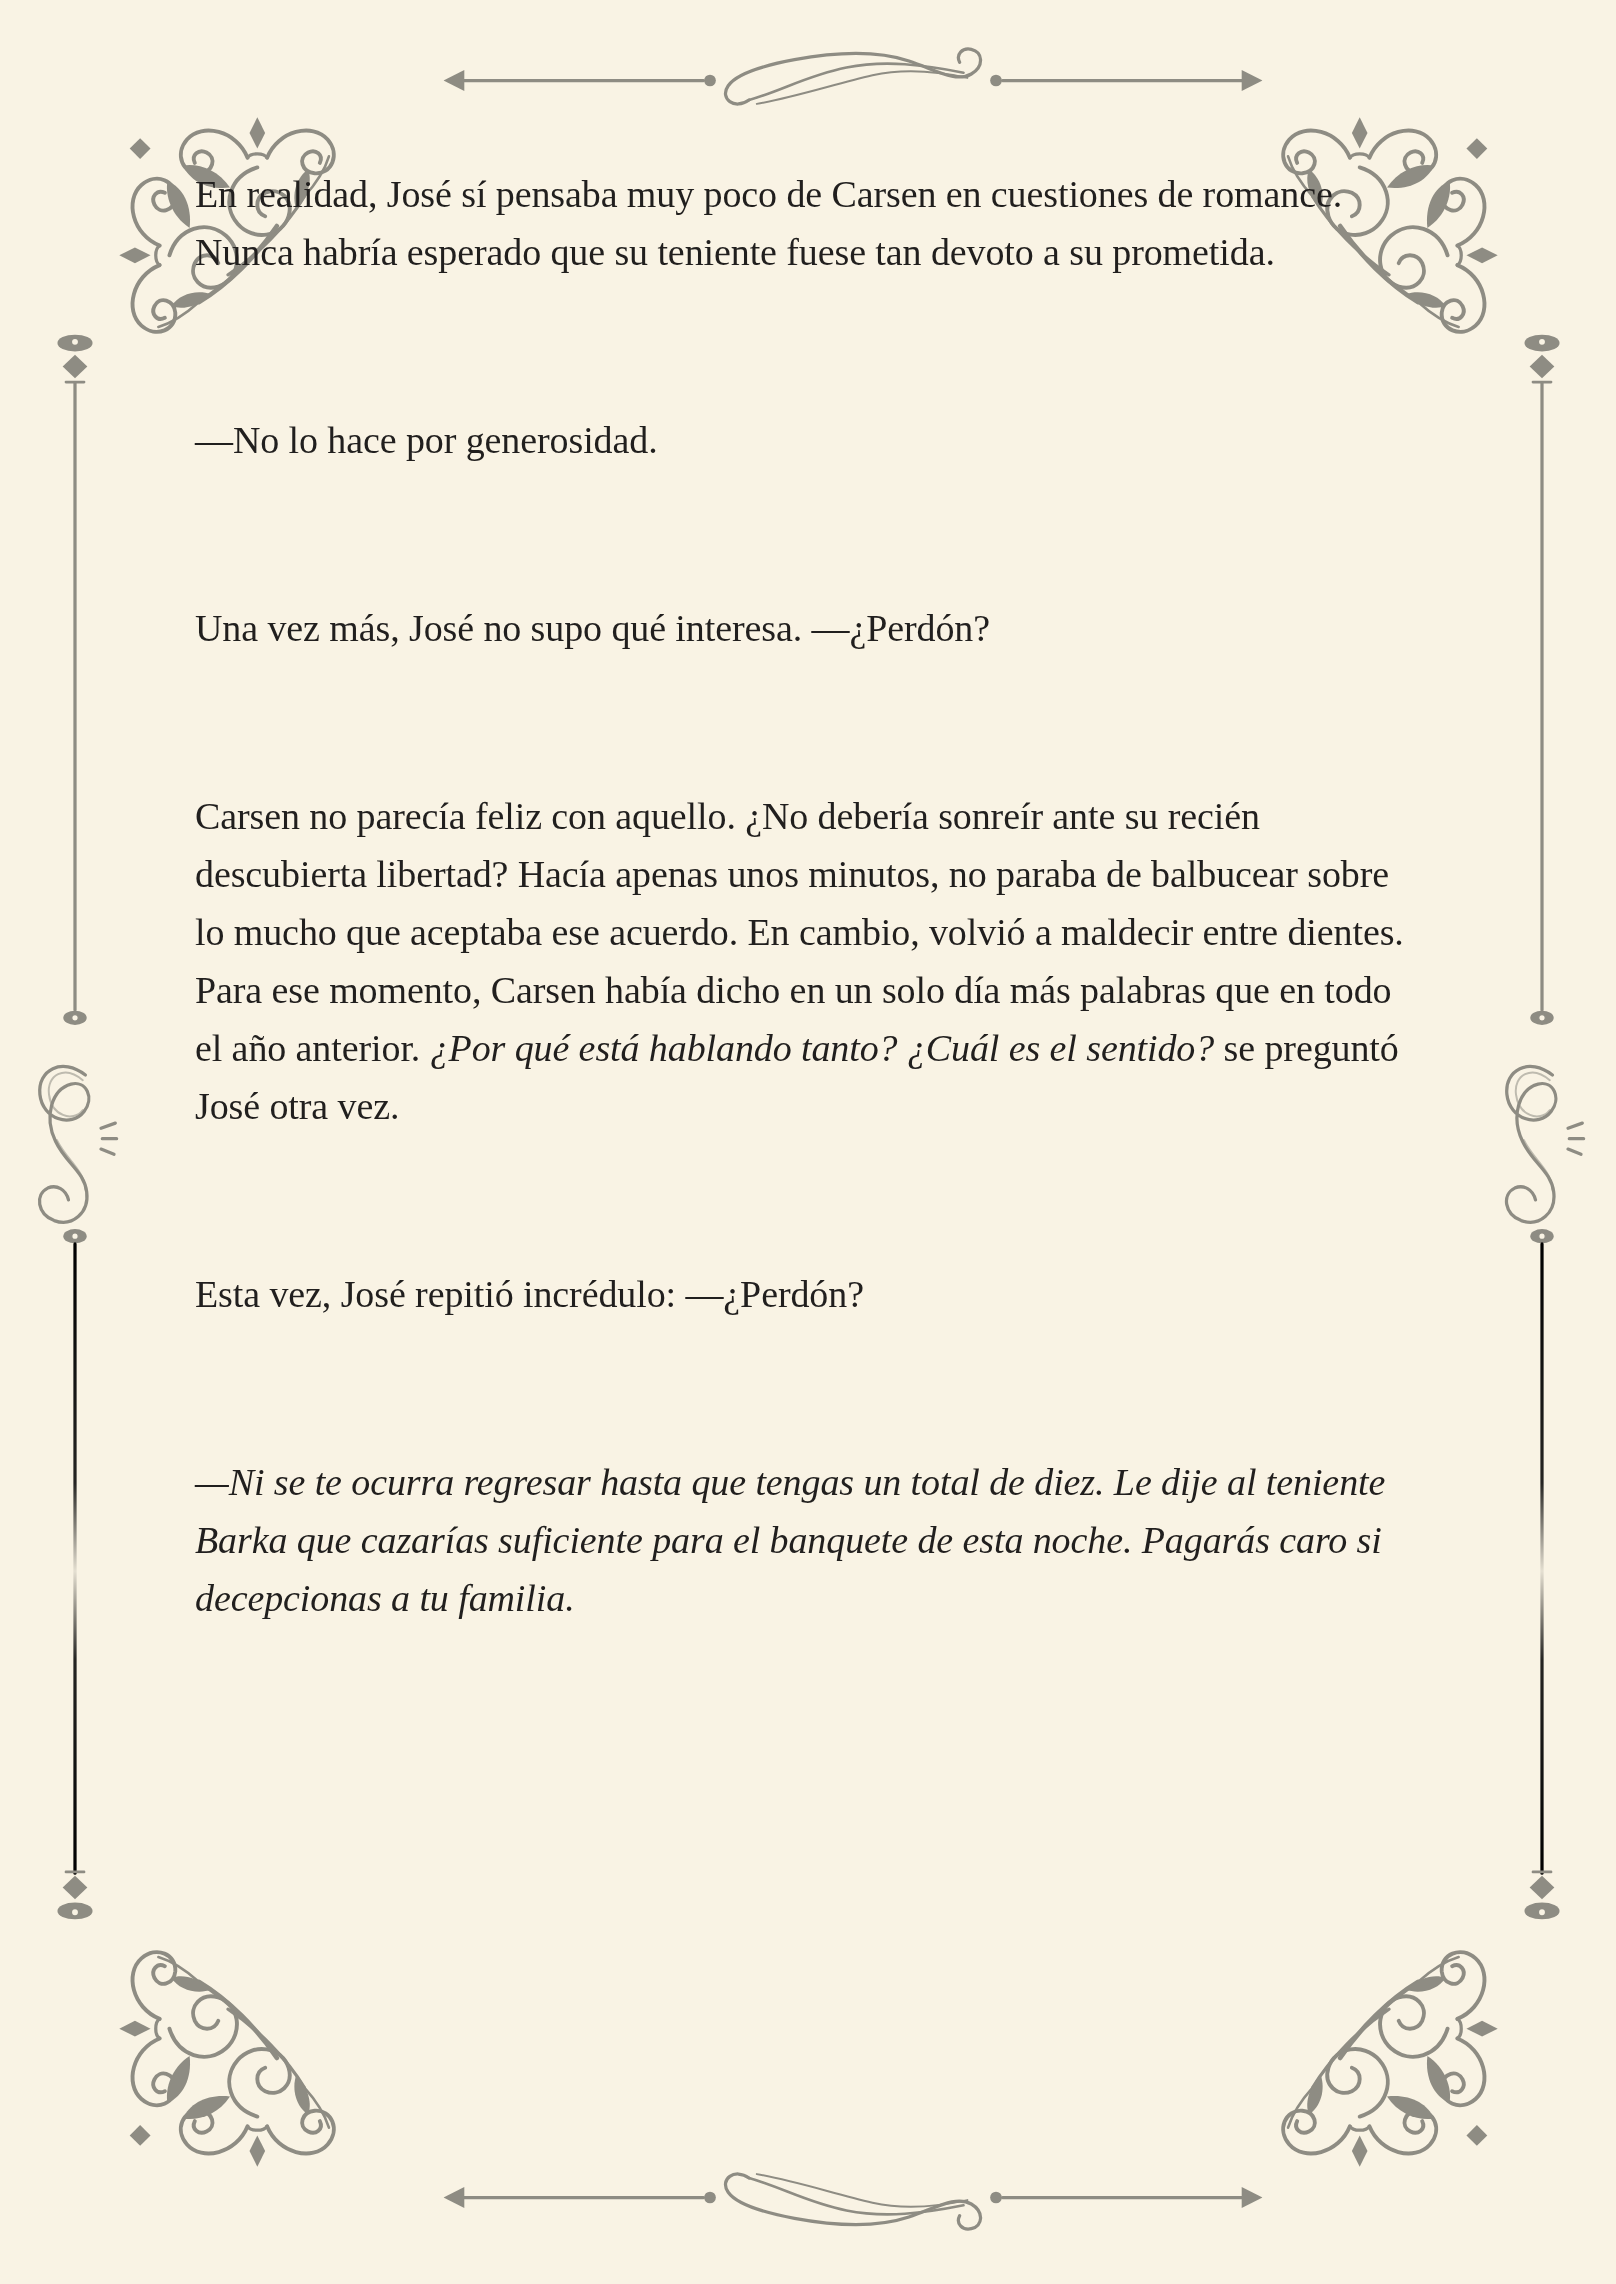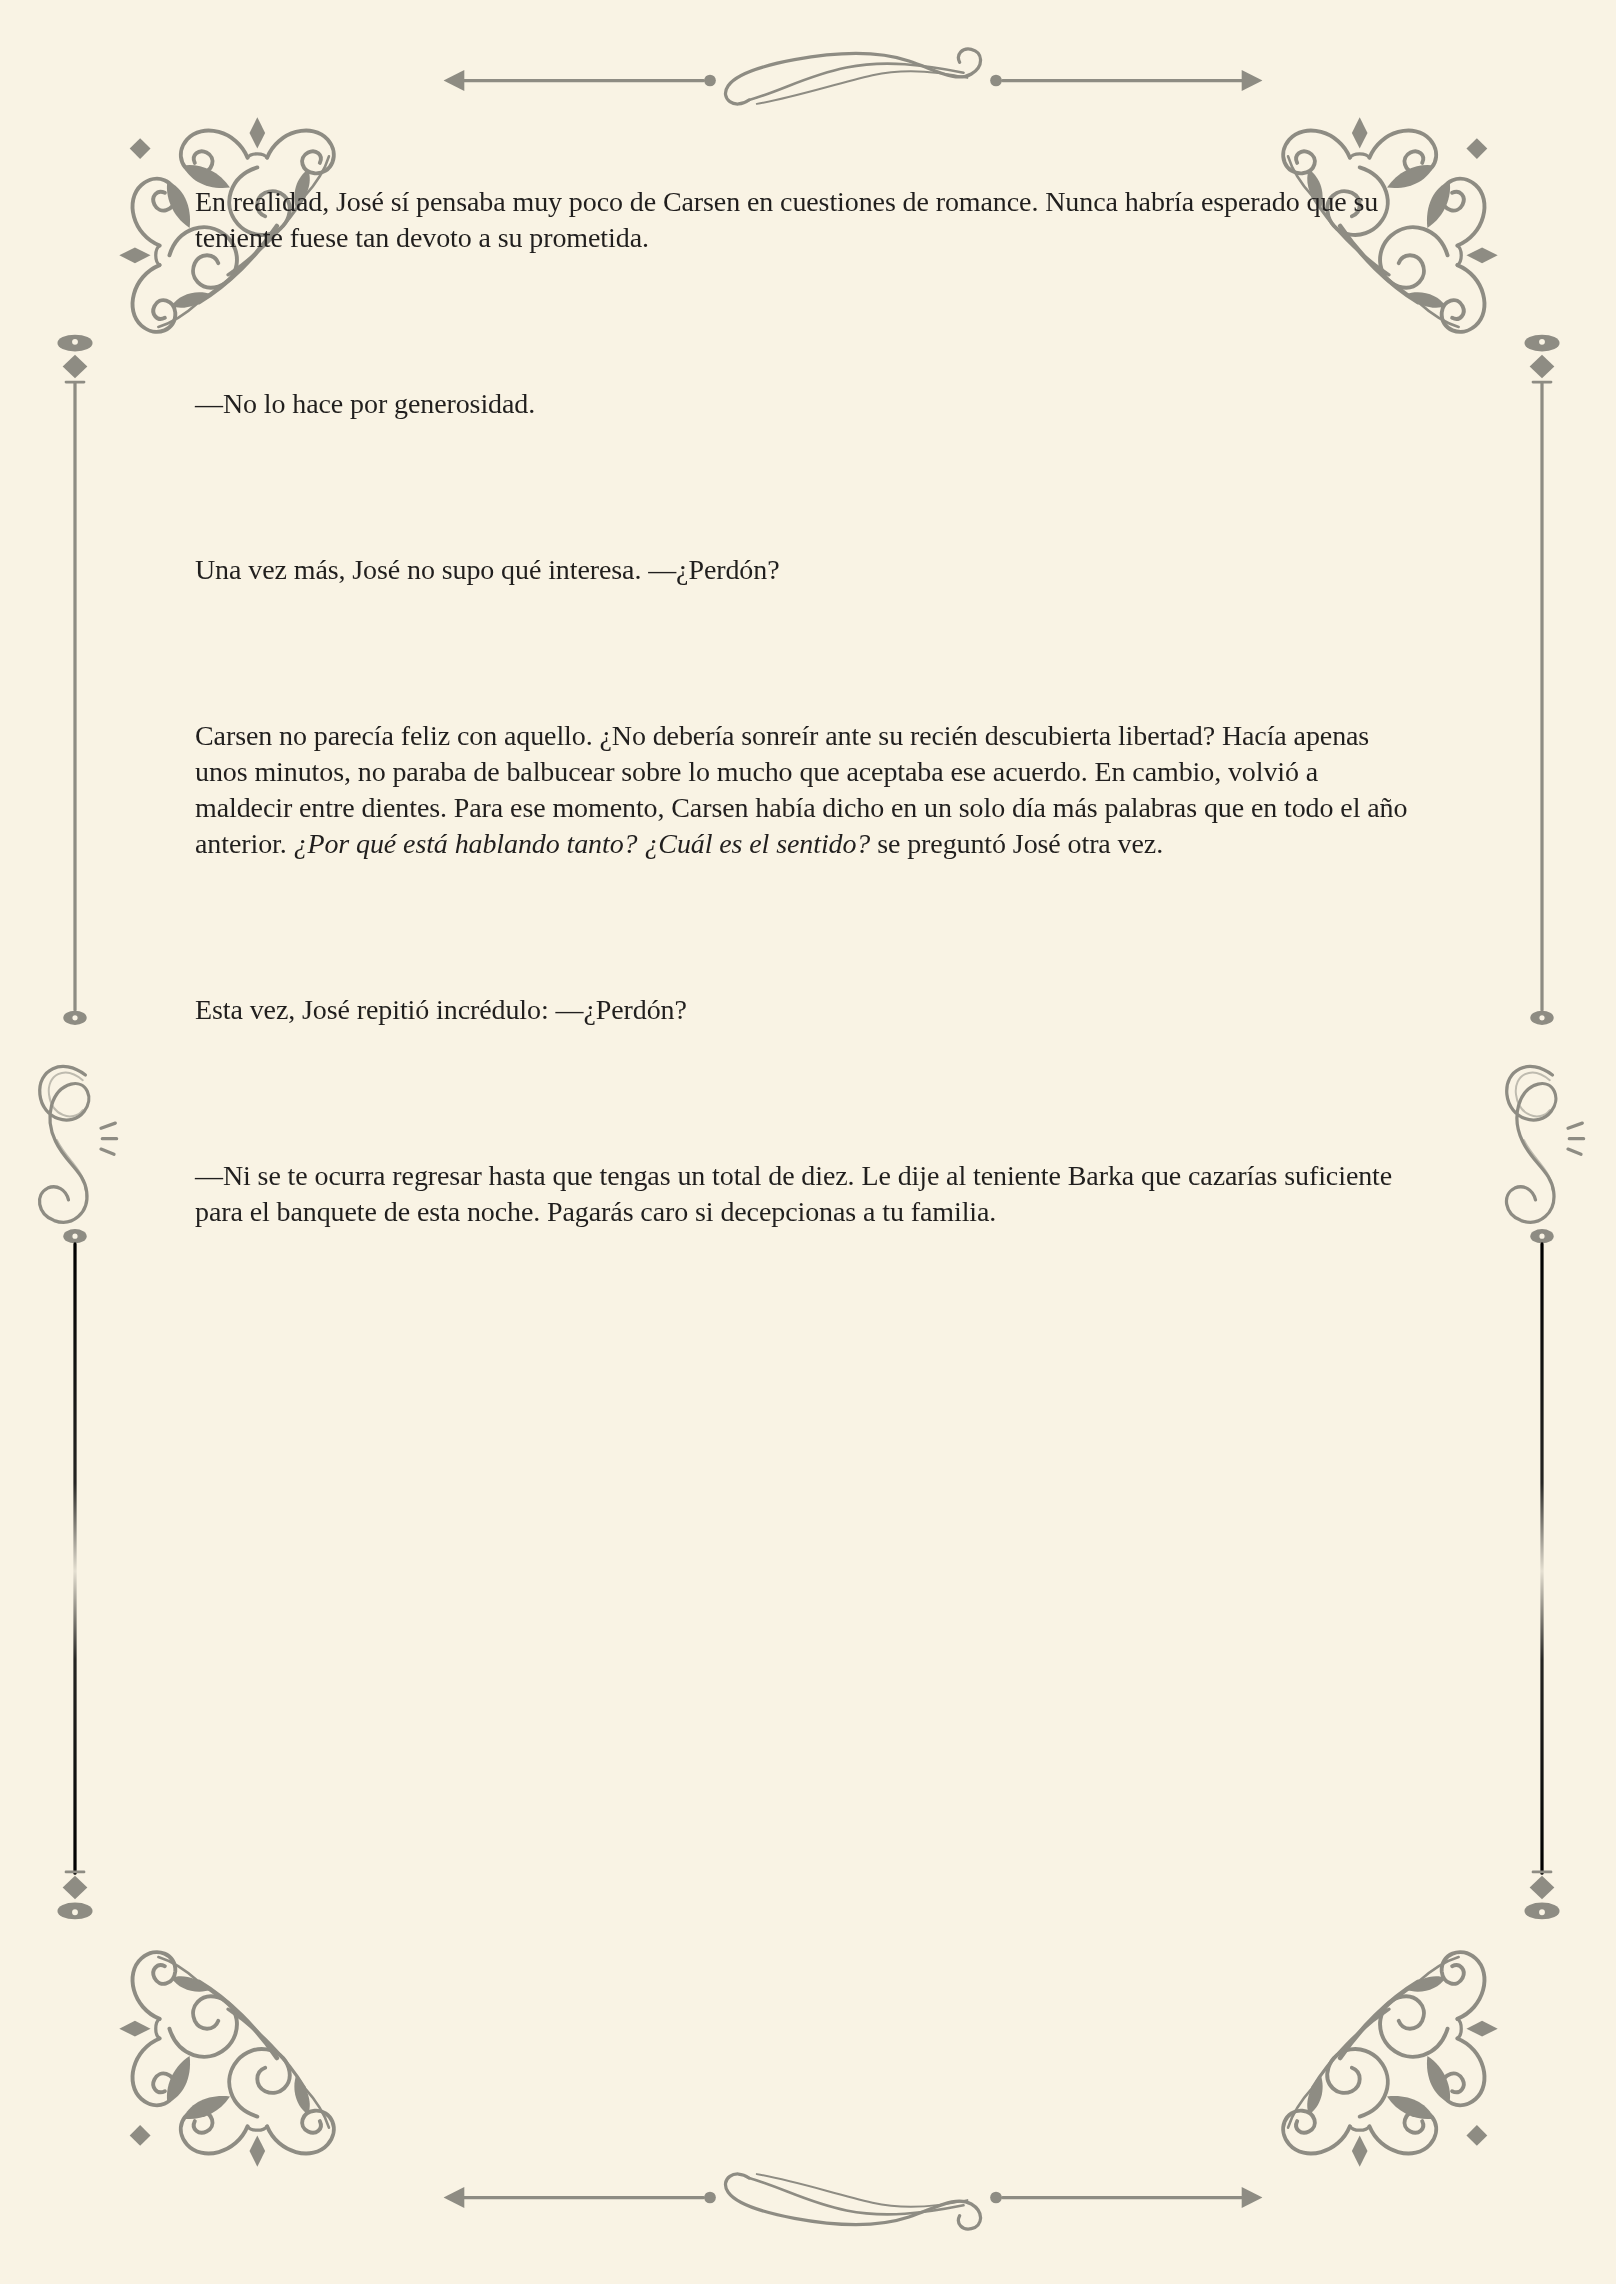--- a/index.html
+++ b/index.html
@@ -10,29 +10,29 @@
   html,body{margin:0;padding:0;background:var(--bg);}
   .page{
     position:relative;
     width:1617px;height:2284px;
     background:var(--bg);
     overflow:hidden;
     font-family:"Liberation Serif","DejaVu Serif",serif;
   }
   .text-column{
     position:absolute;
-    left:195px;top:184px;width:1227px;
+    left:195px;top:165px;width:1227px;
     color:var(--ink);
-    font-size:28px;
-    line-height:36px;
+    font-size:38px;
+    line-height:58px;
     letter-spacing:-0.1px;
     text-align:left;
   }
   .text-column p{margin:0 0 130px 0;}
-  .text-column p:last-child{margin-bottom:0;}
+  .text-column p:last-child{margin-bottom:0;font-style:italic;}
   .it{font-style:italic;}
   .orn{position:absolute;color:var(--orn);}
   .corner{width:306px;height:306px;}
   .tl{left:62px;top:60px;}
   .tr{left:1249px;top:60px;transform:scaleX(-1);}
   .bl{left:62px;top:1918px;transform:scaleY(-1);}
   .br{left:1249px;top:1918px;transform:scale(-1,-1);}
   .divider{width:820px;height:91px;}
   .div-top{left:443px;top:35px;}
   .div-bottom{left:443px;top:2152px;transform:scaleY(-1);}

